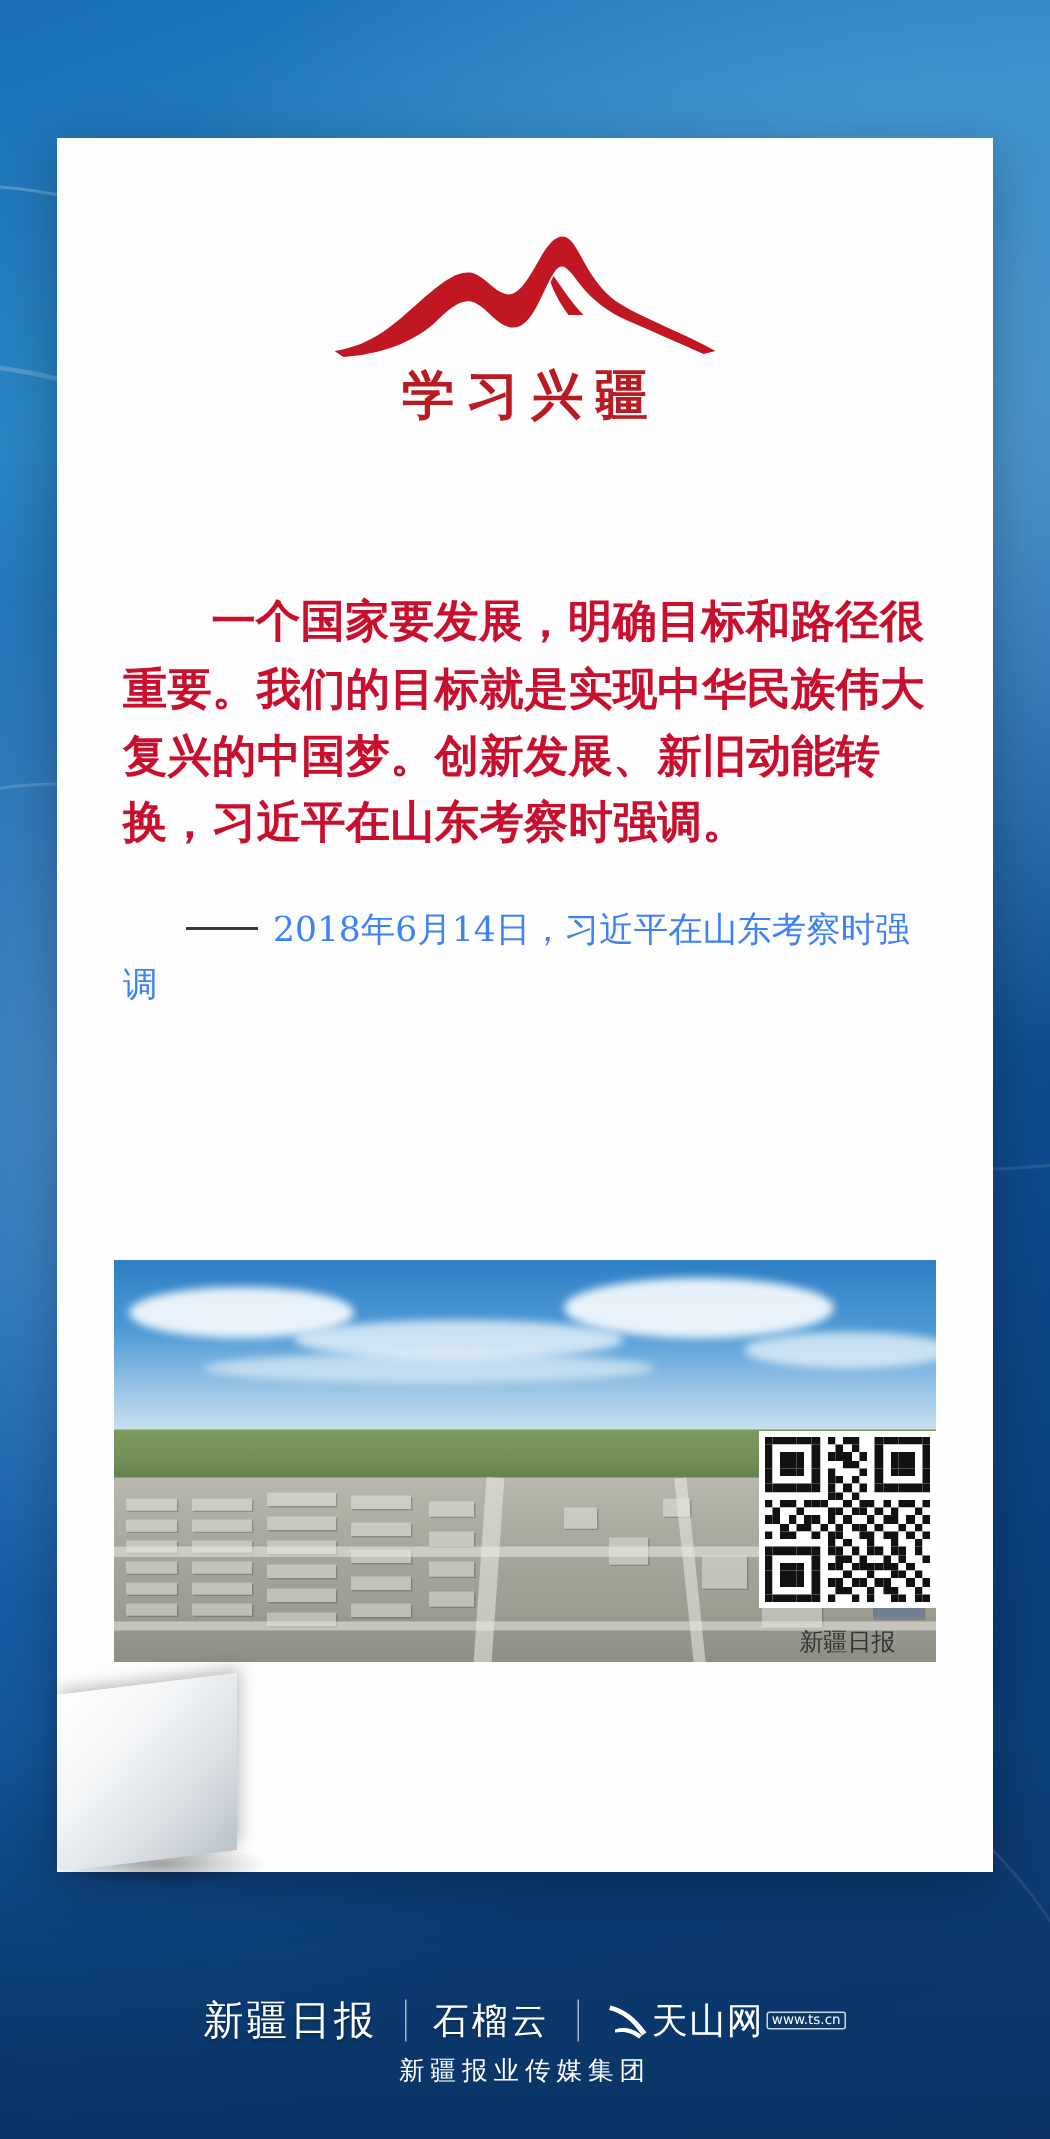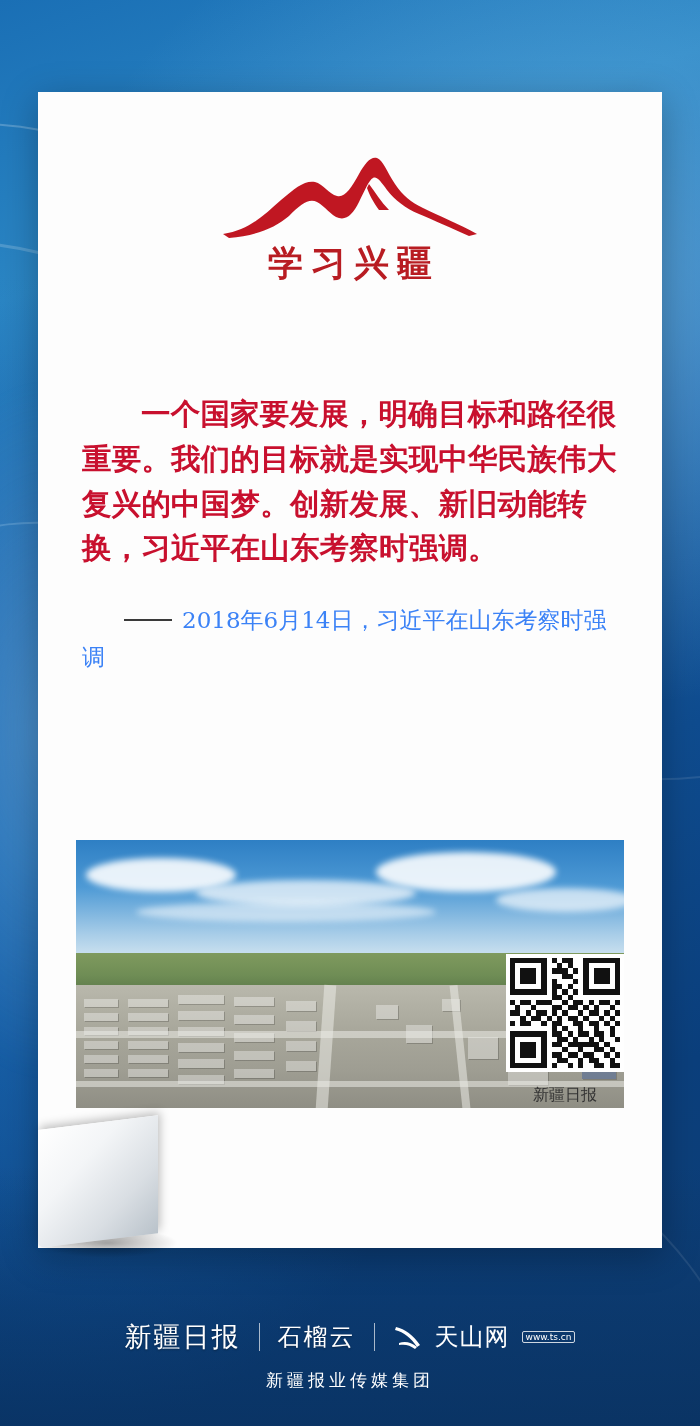--- a/index.html
+++ b/index.html
@@ -231,35 +231,34 @@
     letter-spacing: 2px;
     color: #ffffff;
     text-shadow: 0 1px 2px rgba(0,0,0,0.35);
   }
   .f-logo.small { font-size: 24px; }
   .f-divider {
     width: 1px; height: 28px;
     background: rgba(255,255,255,0.65);
   }
   .f-mark {
-    display: flex; align-items: center; gap: 12px;
+    display: flex; align-items: center; gap: 1px;
     font-family: "DejaVu Serif", "Liberation Serif", serif;
     font-size: 24px;
     letter-spacing: 1px;
   }
   .f-mark .badge {
     font-size: 9px;
     border: 1px solid rgba(255,255,255,0.8);
     border-radius: 2px;
     padding: 0 3px;
     letter-spacing: 0;
     font-family: "DejaVu Sans", sans-serif;
   }
   .f-sub {
-    margin-top: 10px;
     font-family: "DejaVu Sans", "Liberation Sans", sans-serif;
     font-size: 17px;
     letter-spacing: 4px;
     color: #ffffff;
   }
 </style>
 </head>
 <body>
 
 <div class="poster">

